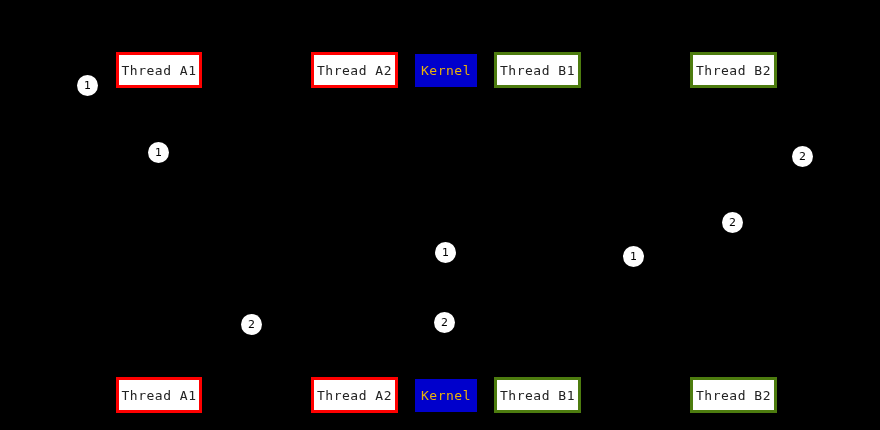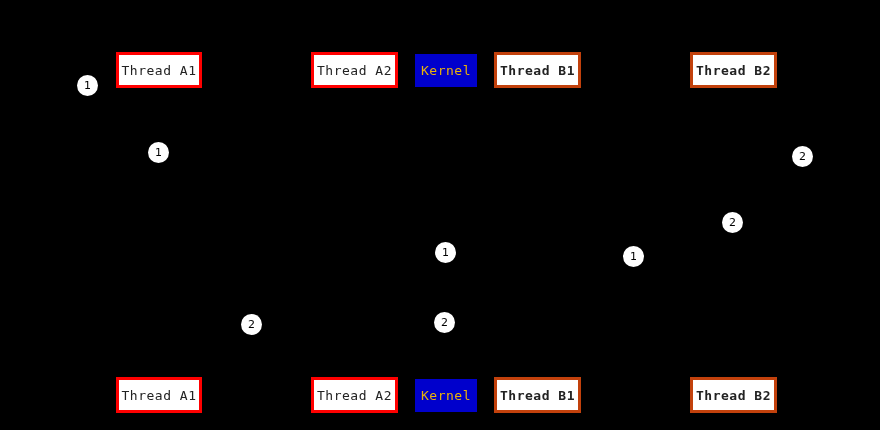--- a/index.html
+++ b/index.html
@@ -26,21 +26,21 @@
     justify-content: center;
     background: #FFFFFF;
     color: #222222;
     font-family: "DejaVu Sans Mono", "Liberation Mono", monospace;
     font-size: 13px;
     letter-spacing: 0.5px;
     white-space: nowrap;
     line-height: 1;
   }
   .participant.border-red   { border: 3px solid #FF0000; }
-  .participant.border-blue  { border: 3px solid #c2410c; font-weight: bold; }
+  .participant.border-blue  { border: 3px solid #4d7c0f; }
   .participant.fill-blue {
     background: #0000CC;
     border: 3px solid #0000CC;
     color: #eab308;
   }
 
   
   .lifeline {
     position: absolute;
     width: 1px;

